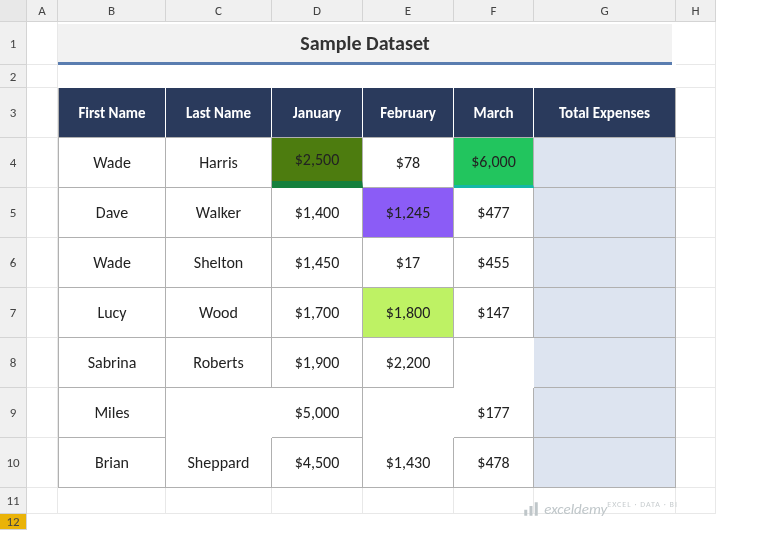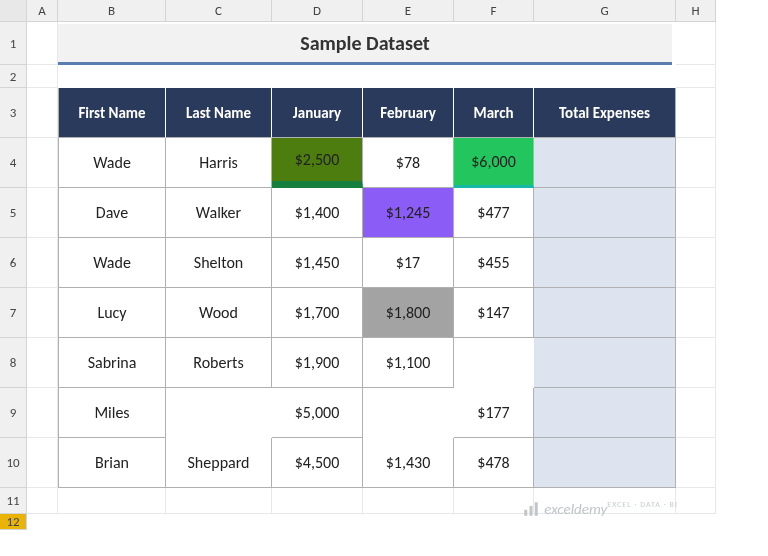--- a/index.html
+++ b/index.html
@@ -123,27 +123,27 @@
     <div class="" style="grid-area: 6 / 8;;display:flex;align-items:center;justify-content:center;font-size:16px;color:#222;background:#dde4f0;border-right:1px solid #b0b0b0;border-bottom:1px solid #b0b0b0"></div>
     <div class="" style="grid-area: 7 / 3;;display:flex;align-items:center;justify-content:center;font-size:16px;color:#222;background:#fff;border-right:1px solid #b0b0b0;border-bottom:1px solid #b0b0b0;border-left:1px solid #b0b0b0">Wade</div>
     <div class="" style="grid-area: 7 / 4;;display:flex;align-items:center;justify-content:center;font-size:16px;color:#222;background:#fff;border-right:1px solid #b0b0b0;border-bottom:1px solid #b0b0b0">Shelton</div>
     <div class="" style="grid-area: 7 / 5;;display:flex;align-items:center;justify-content:center;font-size:16px;color:#222;background:#fff;border-right:1px solid #b0b0b0;border-bottom:1px solid #b0b0b0">$1,450</div>
     <div class="" style="grid-area: 7 / 6;;display:flex;align-items:center;justify-content:center;font-size:16px;color:#222;background:#fff;border-right:1px solid #b0b0b0;border-bottom:1px solid #b0b0b0">$17</div>
     <div class="" style="grid-area: 7 / 7;;display:flex;align-items:center;justify-content:center;font-size:16px;color:#222;background:#fff;border-right:1px solid #b0b0b0;border-bottom:1px solid #b0b0b0">$455</div>
     <div class="" style="grid-area: 7 / 8;;display:flex;align-items:center;justify-content:center;font-size:16px;color:#222;background:#dde4f0;border-right:1px solid #b0b0b0;border-bottom:1px solid #b0b0b0"></div>
     <div class="" style="grid-area: 8 / 3;;display:flex;align-items:center;justify-content:center;font-size:16px;color:#222;background:#fff;border-right:1px solid #b0b0b0;border-bottom:1px solid #b0b0b0;border-left:1px solid #b0b0b0">Lucy</div>
     <div class="" style="grid-area: 8 / 4;;display:flex;align-items:center;justify-content:center;font-size:16px;color:#222;background:#fff;border-right:1px solid #b0b0b0;border-bottom:1px solid #b0b0b0">Wood</div>
     <div class="" style="grid-area: 8 / 5;;display:flex;align-items:center;justify-content:center;font-size:16px;color:#222;background:#fff;border-right:1px solid #b0b0b0;border-bottom:1px solid #b0b0b0">$1,700</div>
-    <div class="" style="grid-area: 8 / 6;;display:flex;align-items:center;justify-content:center;font-size:16px;color:#222;background:#a3a3a3;border-right:1px solid #b0b0b0;border-bottom:1px solid #b0b0b0">$1,800</div>
+    <div class="" style="grid-area: 8 / 6;;display:flex;align-items:center;justify-content:center;font-size:16px;color:#222;background:#bef264;border-right:1px solid #b0b0b0;border-bottom:1px solid #b0b0b0">$1,800</div>
     <div class="" style="grid-area: 8 / 7;;display:flex;align-items:center;justify-content:center;font-size:16px;color:#222;background:#fff;border-right:1px solid #b0b0b0;border-bottom:1px solid #b0b0b0">$147</div>
     <div class="" style="grid-area: 8 / 8;;display:flex;align-items:center;justify-content:center;font-size:16px;color:#222;background:#dde4f0;border-right:1px solid #b0b0b0;border-bottom:1px solid #b0b0b0"></div>
     <div class="" style="grid-area: 9 / 3;;display:flex;align-items:center;justify-content:center;font-size:16px;color:#222;background:#fff;border-right:1px solid #b0b0b0;border-bottom:1px solid #b0b0b0;border-left:1px solid #b0b0b0">Sabrina</div>
     <div class="" style="grid-area: 9 / 4;;display:flex;align-items:center;justify-content:center;font-size:16px;color:#222;background:#fff;border-right:1px solid #b0b0b0;border-bottom:1px solid #b0b0b0">Roberts</div>
     <div class="" style="grid-area: 9 / 5;;display:flex;align-items:center;justify-content:center;font-size:16px;color:#222;background:#fff;border-right:1px solid #b0b0b0;border-bottom:1px solid #b0b0b0">$1,900</div>
-    <div class="" style="grid-area: 9 / 6;;display:flex;align-items:center;justify-content:center;font-size:16px;color:#222;background:#fff;border-right:1px solid #b0b0b0;border-bottom:1px solid #b0b0b0">$1,100</div>
+    <div class="" style="grid-area: 9 / 6;;display:flex;align-items:center;justify-content:center;font-size:16px;color:#222;background:#fff;border-right:1px solid #b0b0b0;border-bottom:1px solid #b0b0b0">$2,200</div>
     <div class="" style="grid-area: 9 / 8;;display:flex;align-items:center;justify-content:center;font-size:16px;color:#222;background:#dde4f0;border-right:1px solid #b0b0b0;border-bottom:1px solid #b0b0b0"></div>
     <div class="" style="grid-area: 10 / 3;;display:flex;align-items:center;justify-content:center;font-size:16px;color:#222;background:#fff;border-right:1px solid #b0b0b0;border-bottom:1px solid #b0b0b0;border-left:1px solid #b0b0b0">Miles</div>
     <div class="" style="grid-area: 10 / 5;;display:flex;align-items:center;justify-content:center;font-size:16px;color:#222;background:#fff;border-right:1px solid #b0b0b0;border-bottom:1px solid #b0b0b0">$5,000</div>
     <div class="" style="grid-area: 10 / 7;;display:flex;align-items:center;justify-content:center;font-size:16px;color:#222;background:#fff;border-right:1px solid #b0b0b0;border-bottom:1px solid #b0b0b0">$177</div>
     <div class="" style="grid-area: 10 / 8;;display:flex;align-items:center;justify-content:center;font-size:16px;color:#222;background:#dde4f0;border-right:1px solid #b0b0b0;border-bottom:1px solid #b0b0b0"></div>
     <div class="" style="grid-area: 11 / 3;;display:flex;align-items:center;justify-content:center;font-size:16px;color:#222;background:#fff;border-right:1px solid #b0b0b0;border-bottom:1px solid #b0b0b0;border-left:1px solid #b0b0b0">Brian</div>
     <div class="" style="grid-area: 11 / 4;;display:flex;align-items:center;justify-content:center;font-size:16px;color:#222;background:#fff;border-right:1px solid #b0b0b0;border-bottom:1px solid #b0b0b0">Sheppard</div>
     <div class="" style="grid-area: 11 / 5;;display:flex;align-items:center;justify-content:center;font-size:16px;color:#222;background:#fff;border-right:1px solid #b0b0b0;border-bottom:1px solid #b0b0b0">$4,500</div>
     <div class="" style="grid-area: 11 / 6;;display:flex;align-items:center;justify-content:center;font-size:16px;color:#222;background:#fff;border-right:1px solid #b0b0b0;border-bottom:1px solid #b0b0b0">$1,430</div>
     <div class="" style="grid-area: 11 / 7;;display:flex;align-items:center;justify-content:center;font-size:16px;color:#222;background:#fff;border-right:1px solid #b0b0b0;border-bottom:1px solid #b0b0b0">$478</div>

